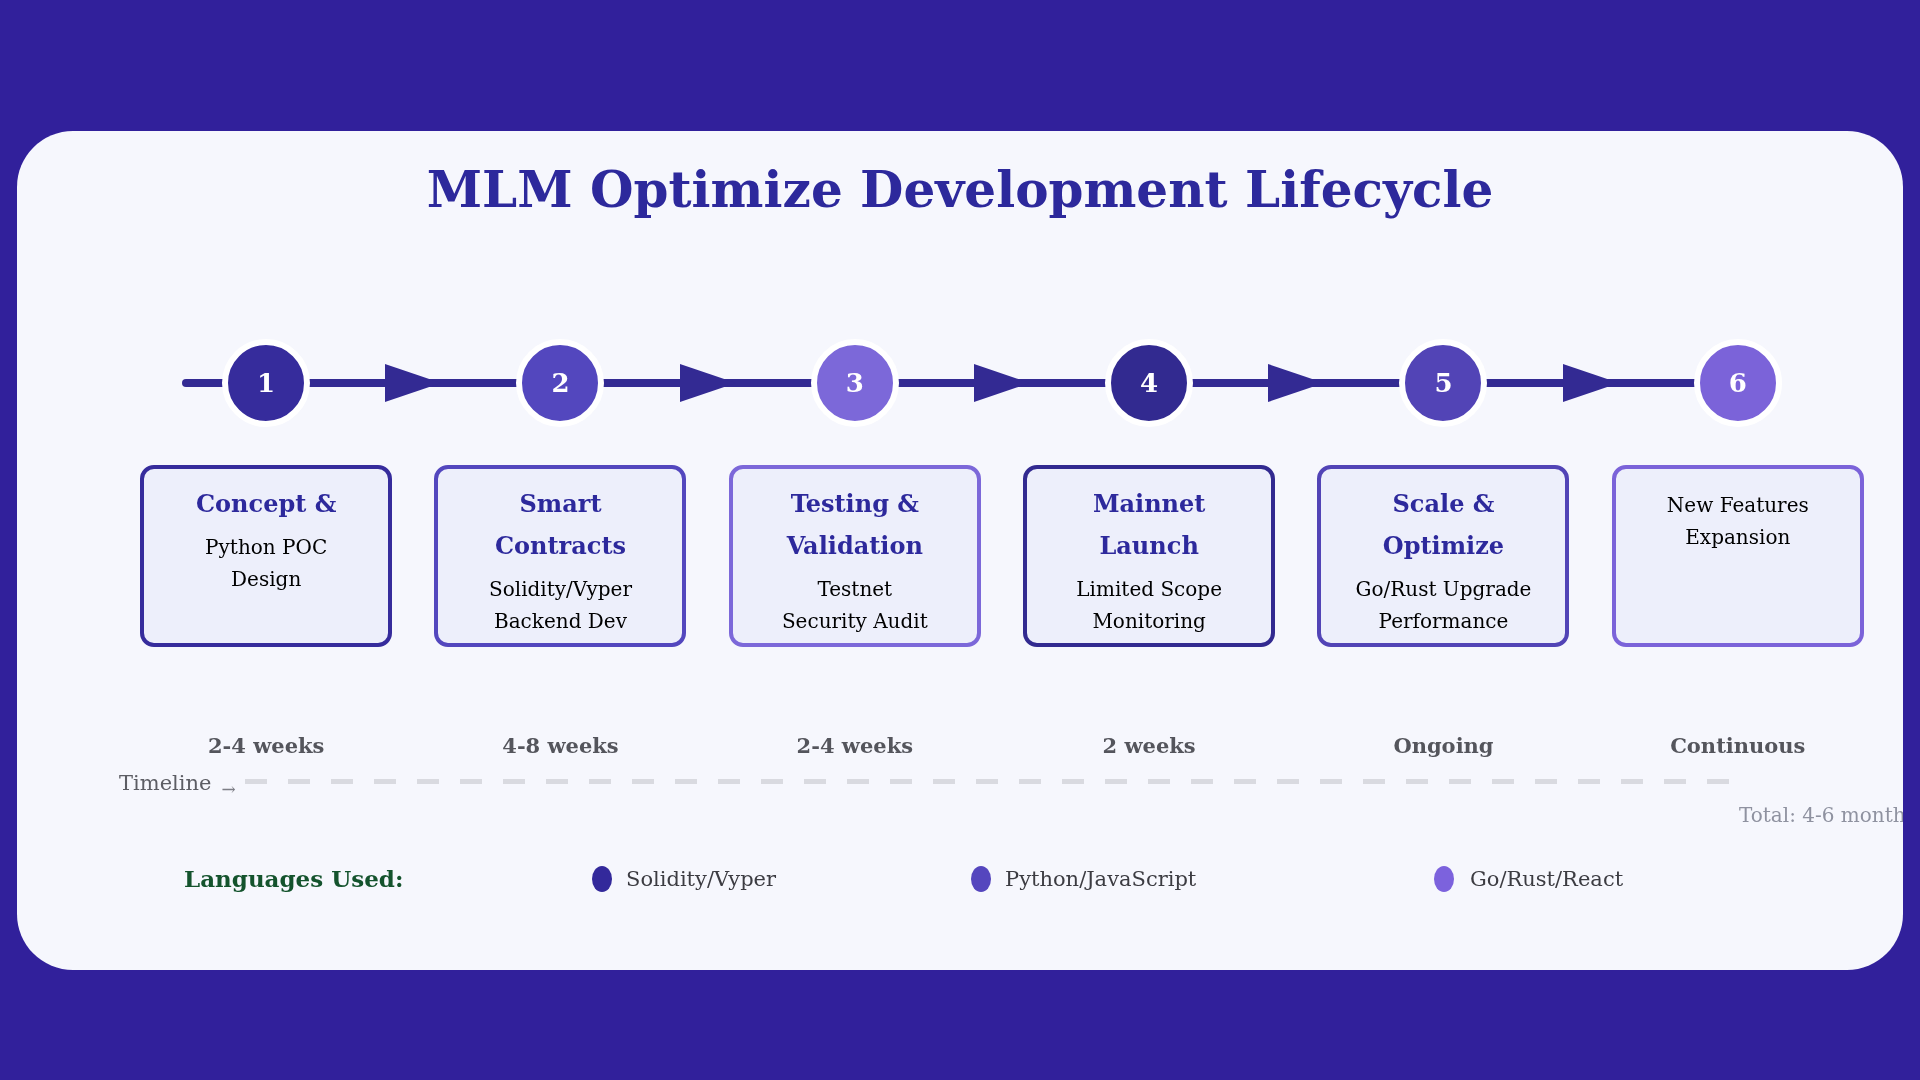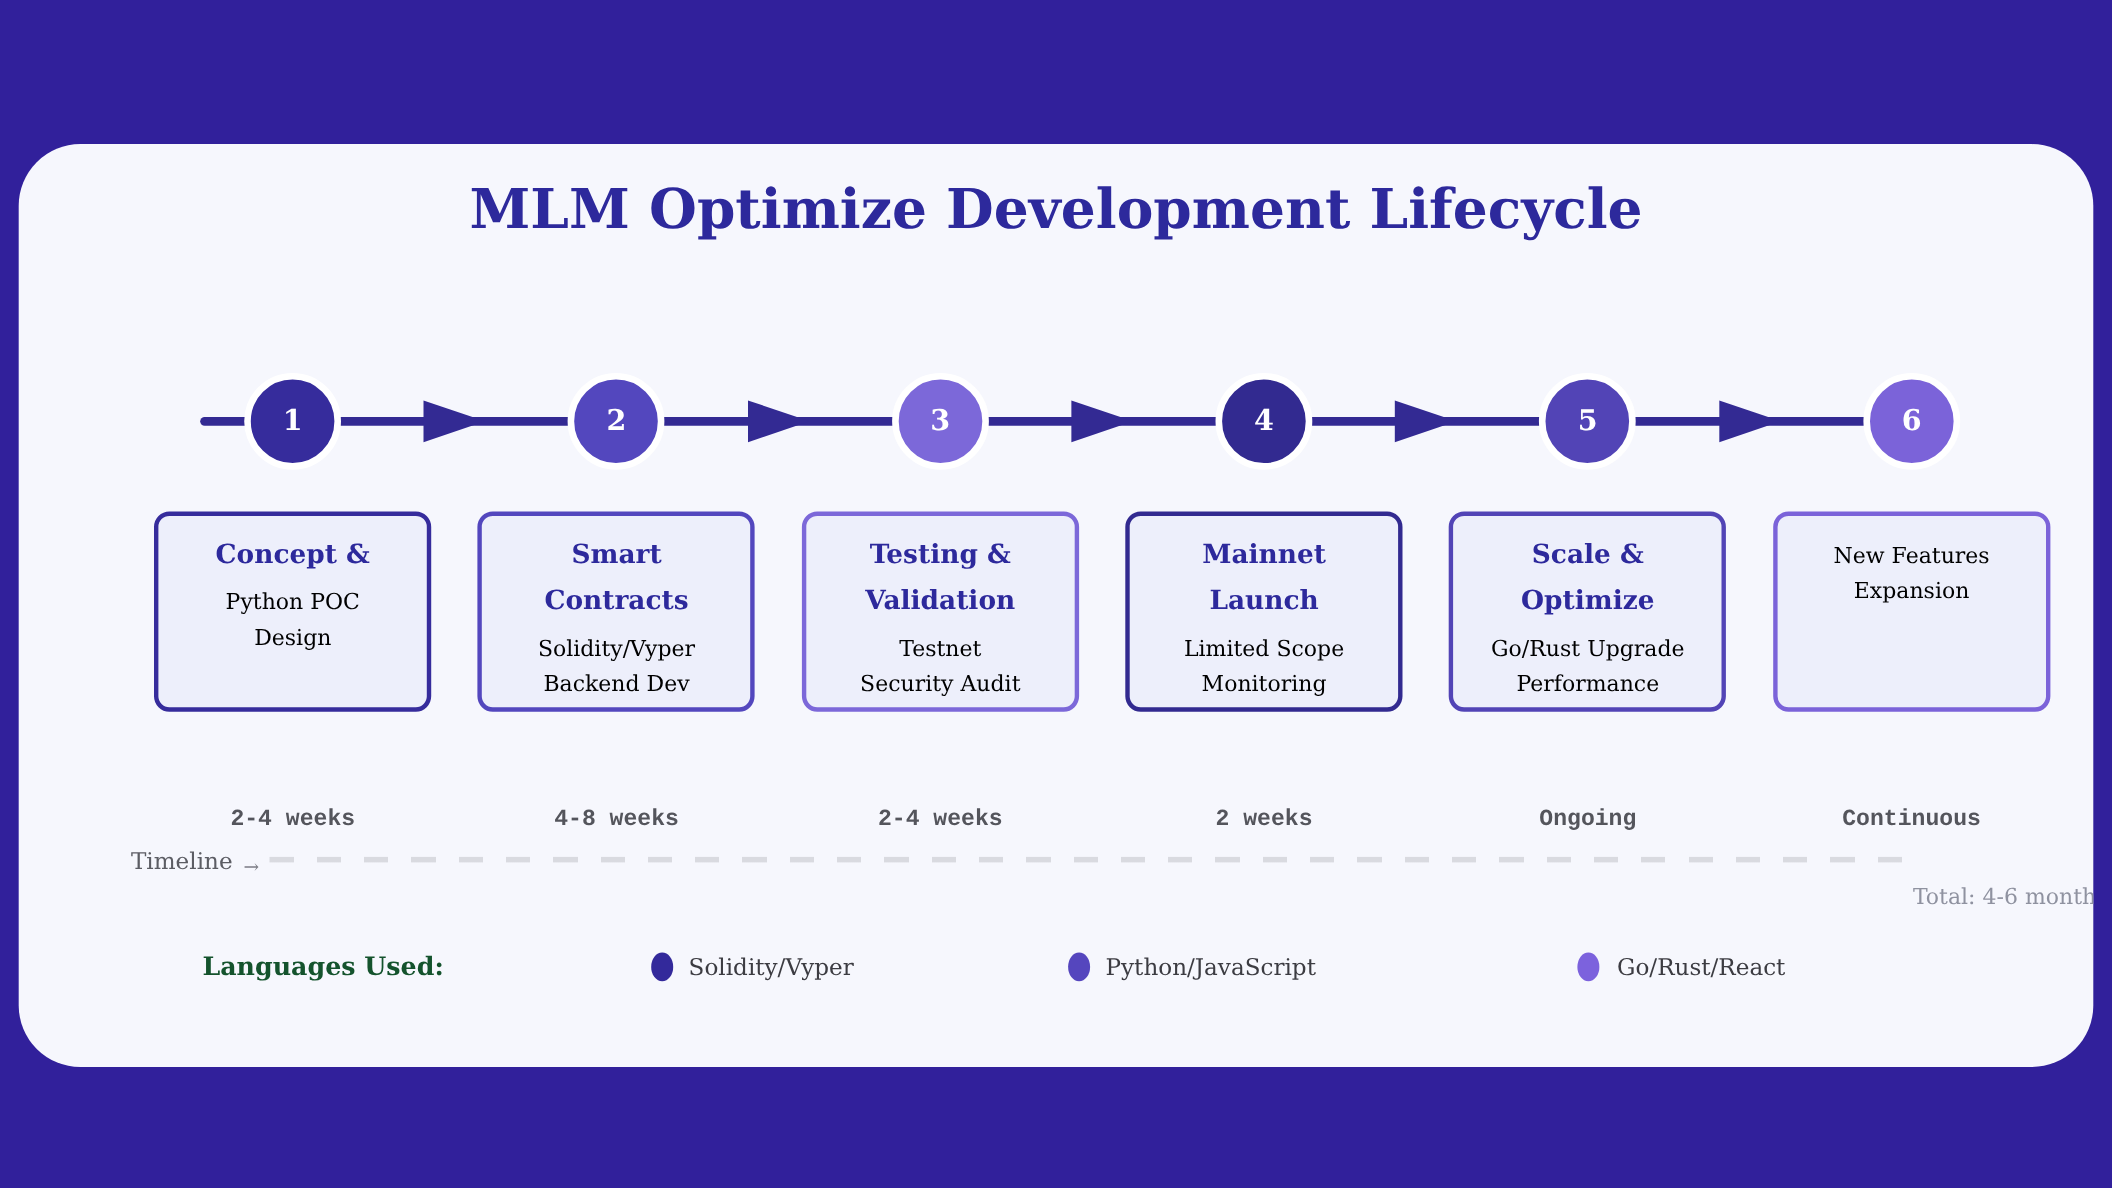--- a/index.html
+++ b/index.html
@@ -33,21 +33,21 @@
     display:flex;align-items:center;justify-content:center;
     color:#FFFFFF;font-size:26px;font-weight:bold;background:#332A93;
   }
   .box{
     box-sizing:border-box;margin-top:34px;width:252px;height:182px;
     border:4px solid #332A93;border-radius:14px;background:#EDEFFB;
     padding-top:14px;text-align:center;
   }
   .box-title{font-size:24px;font-weight:bold;line-height:42px;color:#2D299C;}
   .box-sub{margin-top:6px;font-size:20px;line-height:32px;color:#000000;}
-  .duration{margin-top:84px;font-size:21px;font-weight:bold;color:#54555C;line-height:30px;text-align:center;font-family:Liberation Mono, monospace;}
+  .duration{margin-top:84px;font-size:21px;font-weight:bold;color:#54555C;line-height:30px;text-align:center;}
   
   .timeline-label{
     position:absolute;left:102px;top:640px;height:30px;
     display:flex;align-items:flex-start;gap:10px;
     font-size:21px;color:#5C5D64;z-index:2;
   }
   .timeline-arrow{font-size:17px;margin-top:8px;color:#7D7E86;}
   .dash-line{
     position:absolute;left:228px;top:648px;width:1485px;height:5px;z-index:1;
     background:repeating-linear-gradient(90deg,#D9DAE0 0 22px,transparent 22px 43px);

